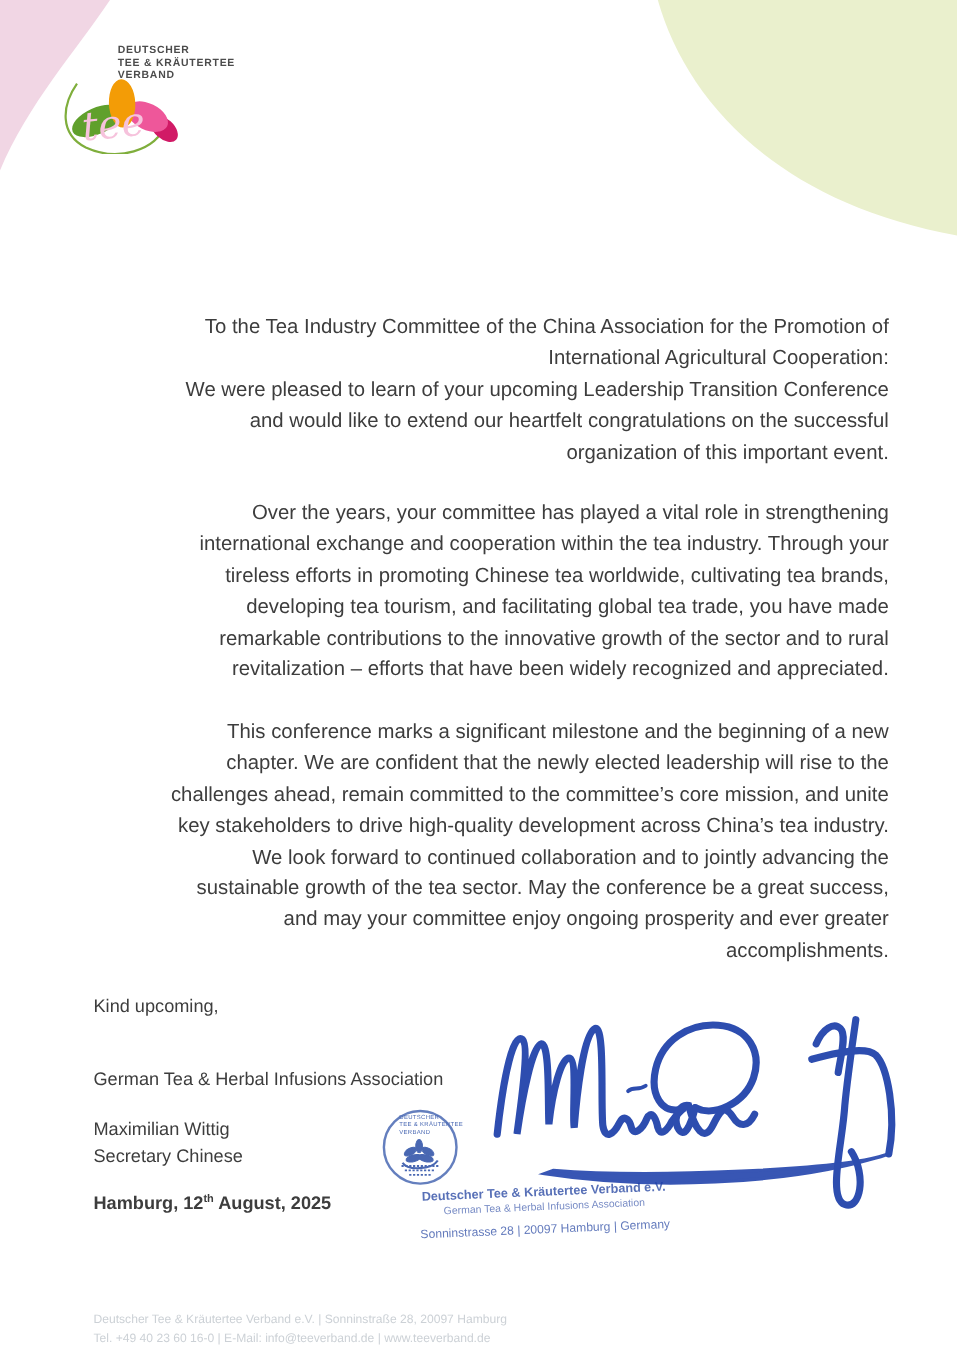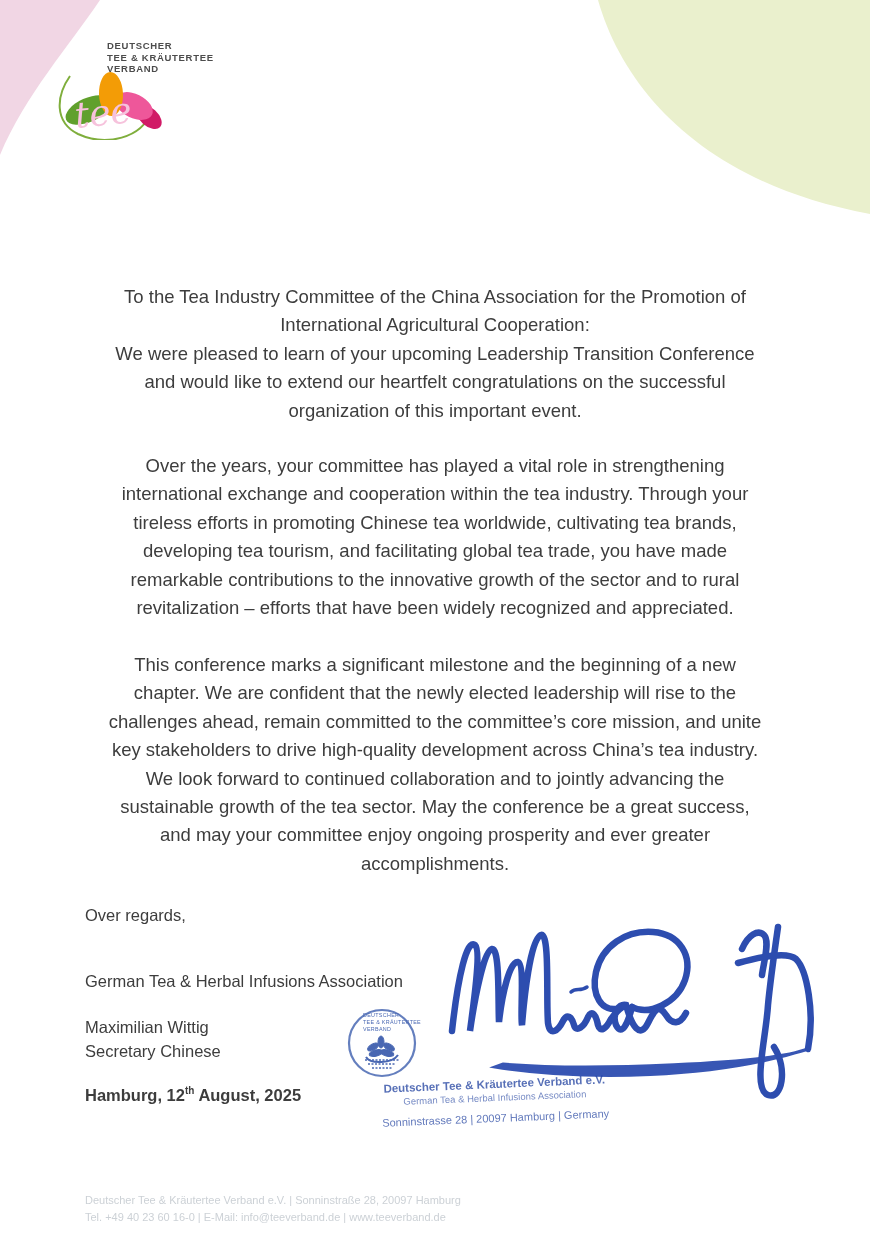--- a/index.html
+++ b/index.html
@@ -23,21 +23,21 @@
     color:#4c4c4c;white-space:pre-line;font-weight:bold;
   }
   .logo-flower{left:54px;top:54px;}
   
   .title{
     left:0;right:0;top:222px;text-align:center;
     font-size:29px;font-weight:600;color:#343434;
   }
   
   .para{
-    left:62px;width:746px;text-align:center;
+    left:62px;width:746px;text-align:right;
     font-size:18.5px;line-height:28.4px;color:#3d3d3d;
     white-space:pre-line;
   }
   .p1{top:283px;}
   .p2{top:452px;}
   .p3{top:651px;}
   
   .closing{font-size:16.5px;color:#3d3d3d;left:85px;}
   .salutation{top:906px;}
   .org-name{top:972px;}
@@ -104,21 +104,21 @@
 revitalization – efforts that have been widely recognized and appreciated.</div>
   <div class="abs para p3">This conference marks a significant milestone and the beginning of a new
 chapter. We are confident that the newly elected leadership will rise to the
 challenges ahead, remain committed to the committee’s core mission, and unite
 key stakeholders to drive high-quality development across China’s tea industry.
 We look forward to continued collaboration and to jointly advancing the
 sustainable growth of the tea sector. May the conference be a great success,
 and may your committee enjoy ongoing prosperity and ever greater
 accomplishments.</div>
 
-  <div class="abs closing salutation">Over regards,</div>
+  <div class="abs closing salutation">Kind upcoming,</div>
   <div class="abs closing org-name">German Tea &amp; Herbal Infusions Association</div>
   <div class="abs closing signer-name">Maximilian Wittig</div>
   <div class="abs closing signer-title">Secretary Chinese</div>
   <div class="abs closing place-date"><span>Hamburg, 12</span><sup>th</sup><span> August, 2025</span></div>
 
   <svg class="abs stamp-seal" width="84" height="84" viewBox="0 0 84 84">
     <g stroke="#3053a8" fill="#3053a8" opacity="0.88">
       <circle cx="42" cy="40" r="33" fill="none" stroke-width="2.2" opacity="0.85"></circle>
       <text x="23" y="14" font-size="5.4" letter-spacing="0.3" stroke="none">DEUTSCHER</text>
       <text x="23" y="21" font-size="5.4" letter-spacing="0.3" stroke="none">TEE &amp; KRÄUTERTEE</text>

